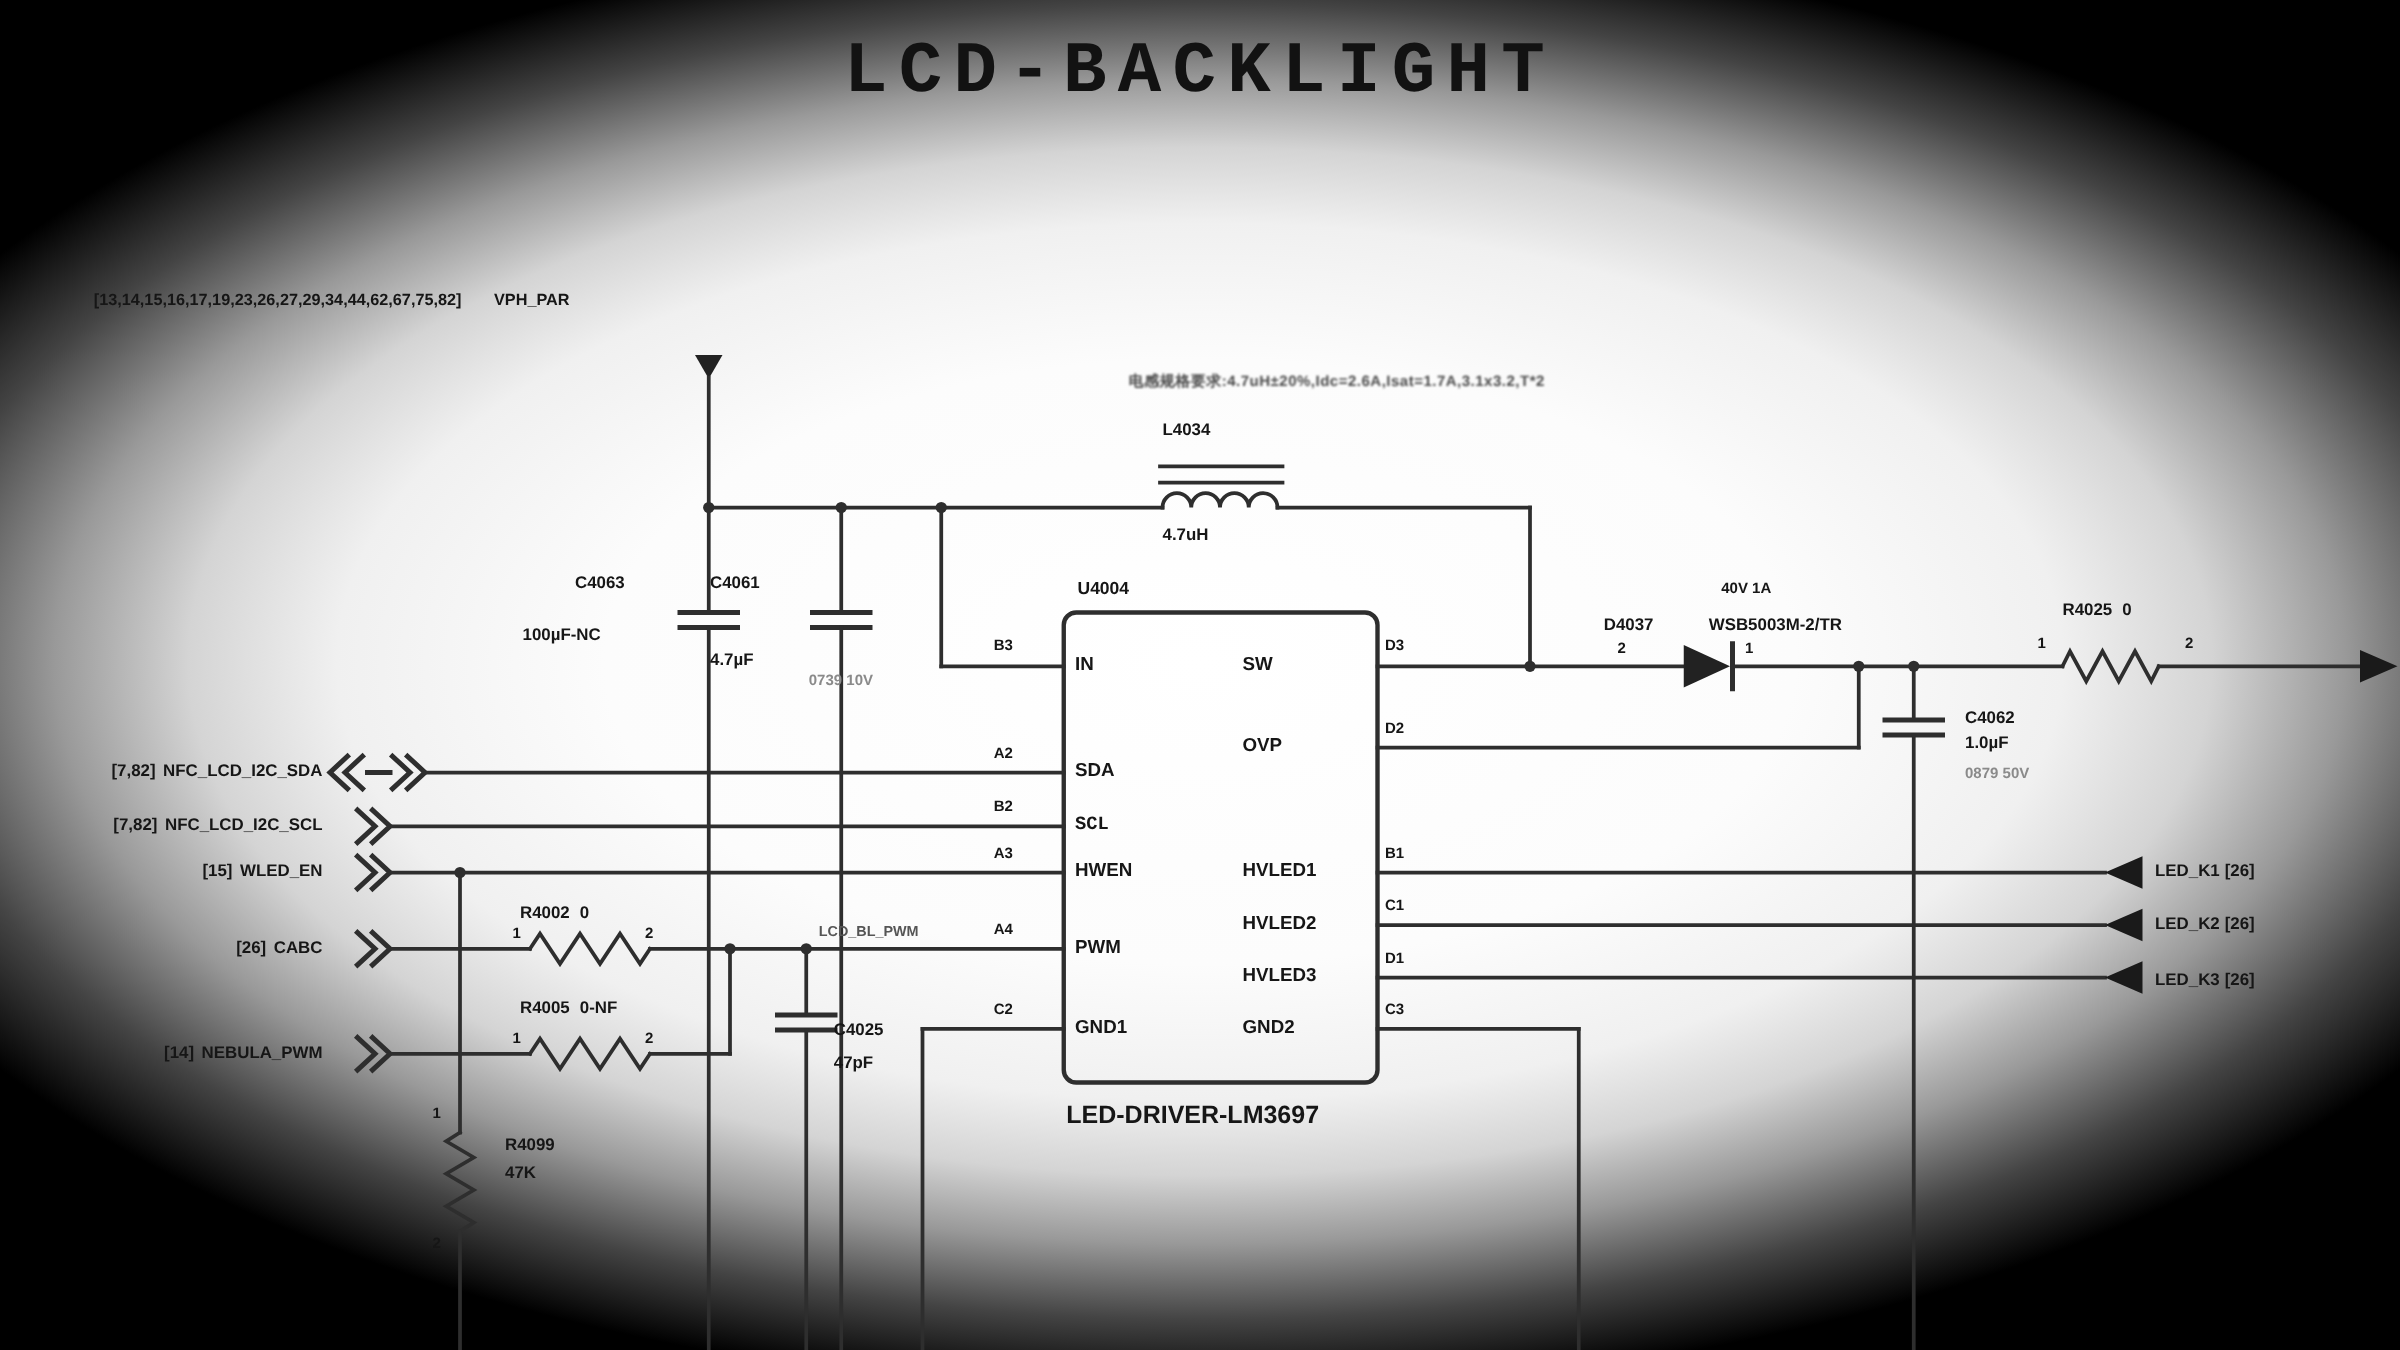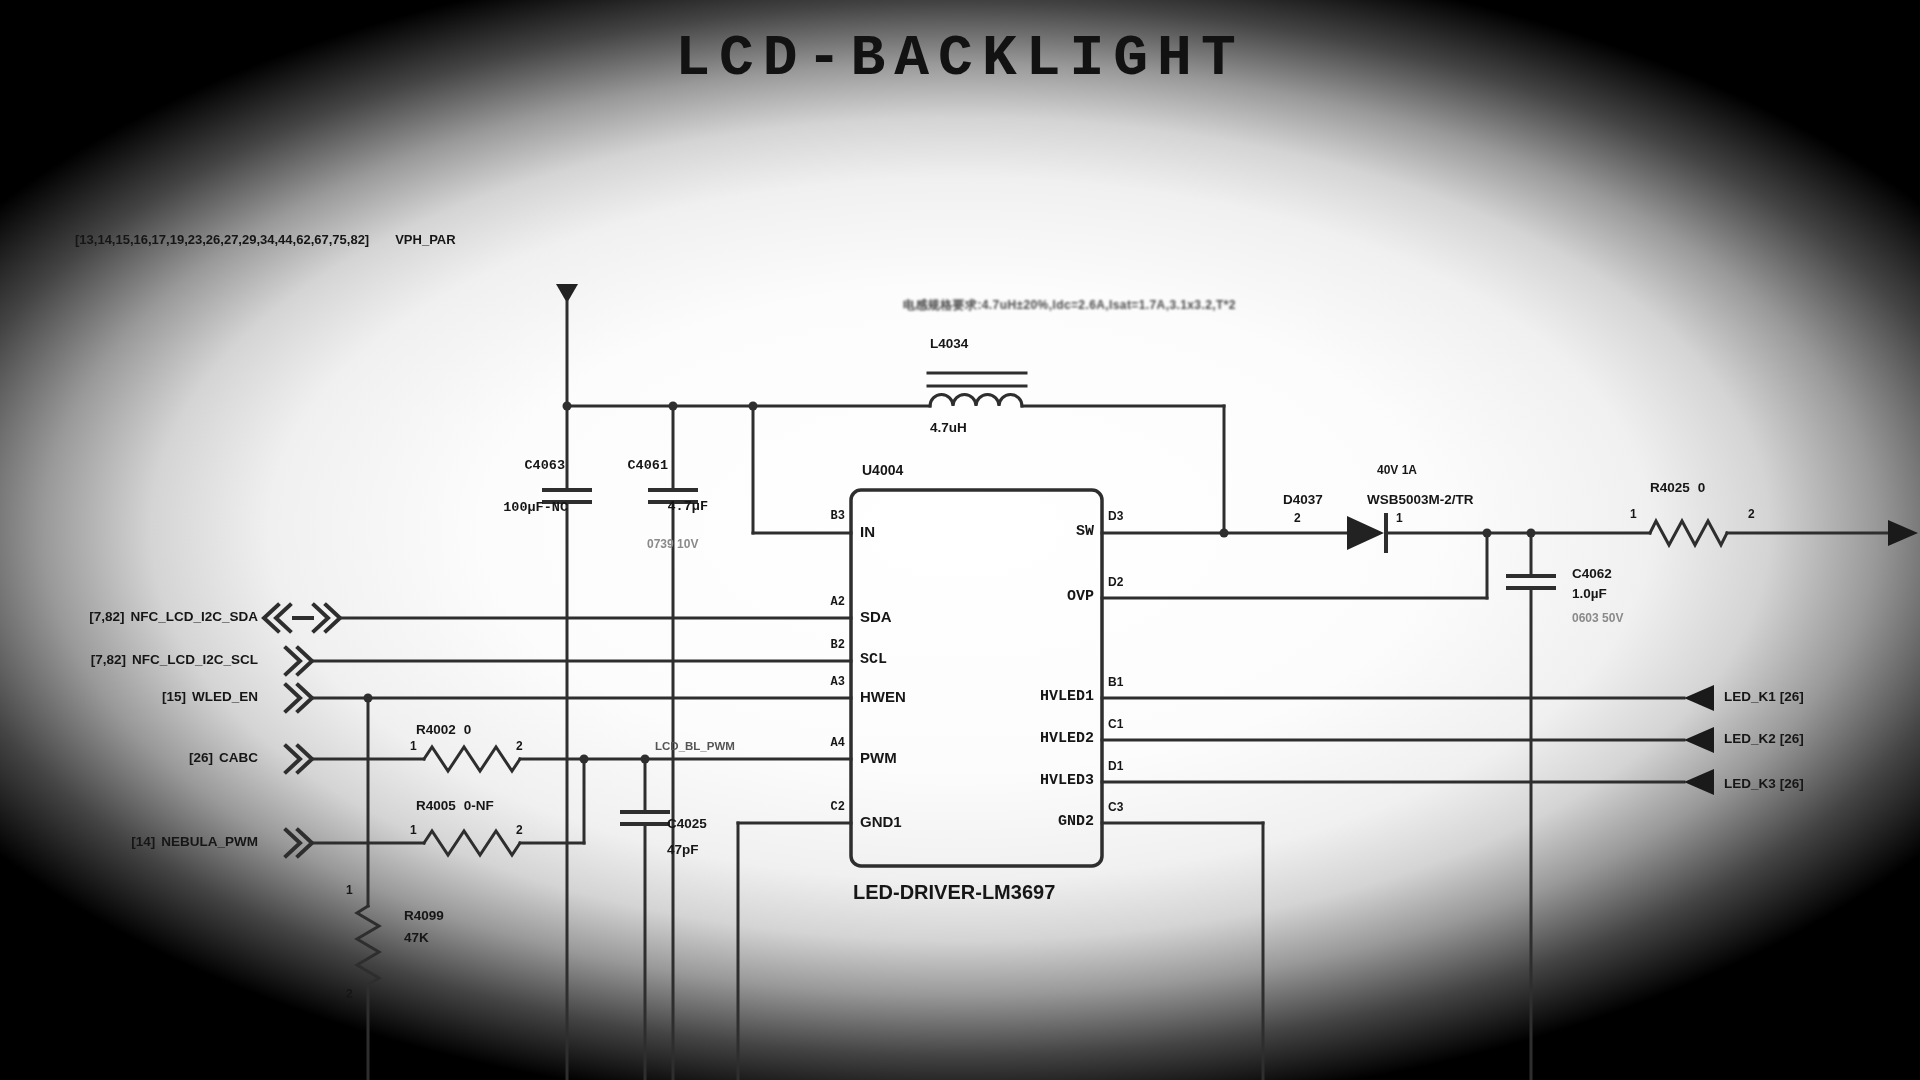--- a/index.html
+++ b/index.html
@@ -24,21 +24,21 @@
   .tiny{font-size:11.5px;color:#555;}
   .note{
     position:absolute;left:903px;top:297px;width:620px;
     font-weight:700;font-size:12px;color:#4a4a4a;letter-spacing:0.4px;
     filter:blur(0.8px);white-space:nowrap;
   }
   .row{display:flex;}
   .rright{justify-content:flex-end;}
   .pin{height:16px;font-size:15px;}
   .des{font-size:12px;}
-  .ralign{text-align:right;font-family:Liberation Mono, monospace;}
+  .ralign{}
   svg{position:absolute;left:0;top:0;}
 </style>
 </head>
 <body>
 
 <div id="stage">
 
   <svg width="1920" height="1080" viewBox="0 0 1920 1080">
     <g stroke="#2e2e2e" stroke-width="3" fill="none" stroke-linecap="square">
 
@@ -192,21 +192,21 @@
 
   <div class="note">电感规格要求:4.7uH±20%,Idc=2.6A,Isat=1.7A,3.1x3.2,T*2</div>
 
   <div class="lbl" style="left:930px;top:336px;">L4034</div>
   <div class="lbl" style="left:930px;top:420px;">4.7uH</div>
 
   <div class="lbl ralign" style="left:460px;top:458px;width:105px;">C4063</div>
   <div class="lbl ralign" style="left:418px;top:500px;width:150px;">100µF-NC</div>
 
   <div class="lbl ralign" style="left:568px;top:458px;width:100px;">C4061</div>
-  <div class="lbl ralign" style="left:568px;top:499px;width:100px;padding-left:40px;">4.7µF</div>
+  <div class="lbl ralign" style="left:568px;top:520px;width:100px;">4.7µF</div>
   <div class="lbl sm faint" style="left:647px;top:536px;">0739 10V</div>
 
   <div class="lbl" style="left:862px;top:462px;font-size:14px;">U4004</div>
   <div class="lbl" style="left:853px;top:884px;font-size:20px;">LED-DRIVER-LM3697</div>
 
   <div class="lbl pin" style="left:860px;top:524px;">IN</div>
   <div class="lbl pin" style="left:860px;top:609px;">SDA</div>
   <div class="lbl pin" style="left:860px;top:652px;font-family:Liberation Mono, monospace;">SCL</div>
   <div class="lbl pin" style="left:860px;top:689px;">HWEN</div>
   <div class="lbl pin" style="left:860px;top:750px;">PWM</div>
@@ -232,21 +232,21 @@
   <div class="lbl des" style="left:1108px;top:799px;">C3</div>
 
   <div class="lbl" style="left:1283px;top:492px;">D4037</div>
   <div class="lbl" style="left:1367px;top:492px;">WSB5003M-2/TR</div>
   <div class="lbl sm" style="left:1377px;top:462px;">40V 1A</div>
   <div class="lbl des" style="left:1294px;top:510px;">2</div>
   <div class="lbl des" style="left:1396px;top:510px;">1</div>
 
   <div class="lbl" style="left:1572px;top:566px;">C4062</div>
   <div class="lbl" style="left:1572px;top:586px;">1.0µF</div>
-  <div class="lbl sm faint" style="left:1572px;top:610px;">0603 50V</div>
+  <div class="lbl sm faint" style="left:1572px;top:610px;">0879 50V</div>
 
   <div class="lbl row" style="left:1650px;top:480px;gap:8px;">
     <span>R4025</span>
     <span>0</span>
   </div>
   <div class="lbl des" style="left:1630px;top:506px;">1</div>
   <div class="lbl des" style="left:1748px;top:506px;">2</div>
 
   <div class="lbl row rright" style="left:0px;top:609px;width:258px;gap:6px;">
     <span>[7,82]</span>

